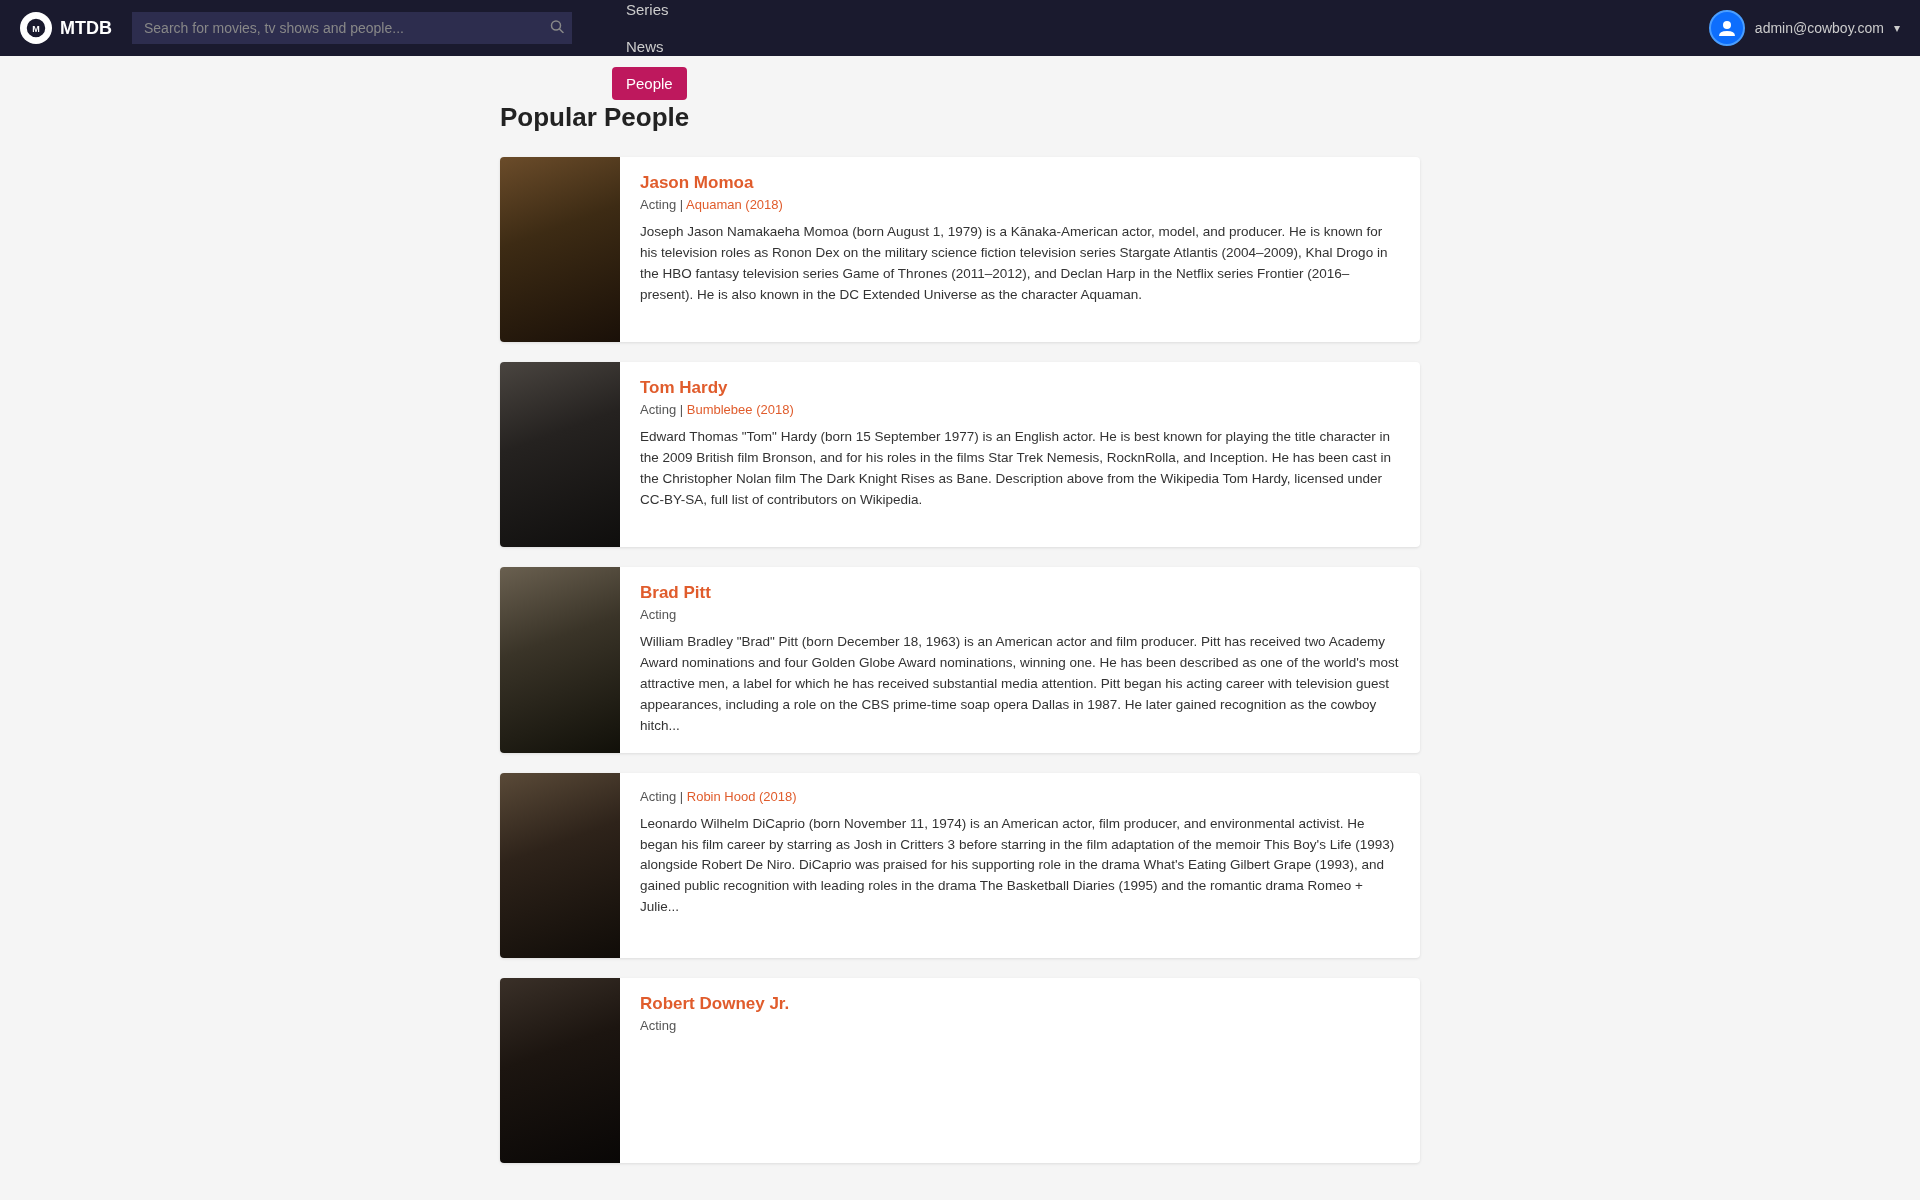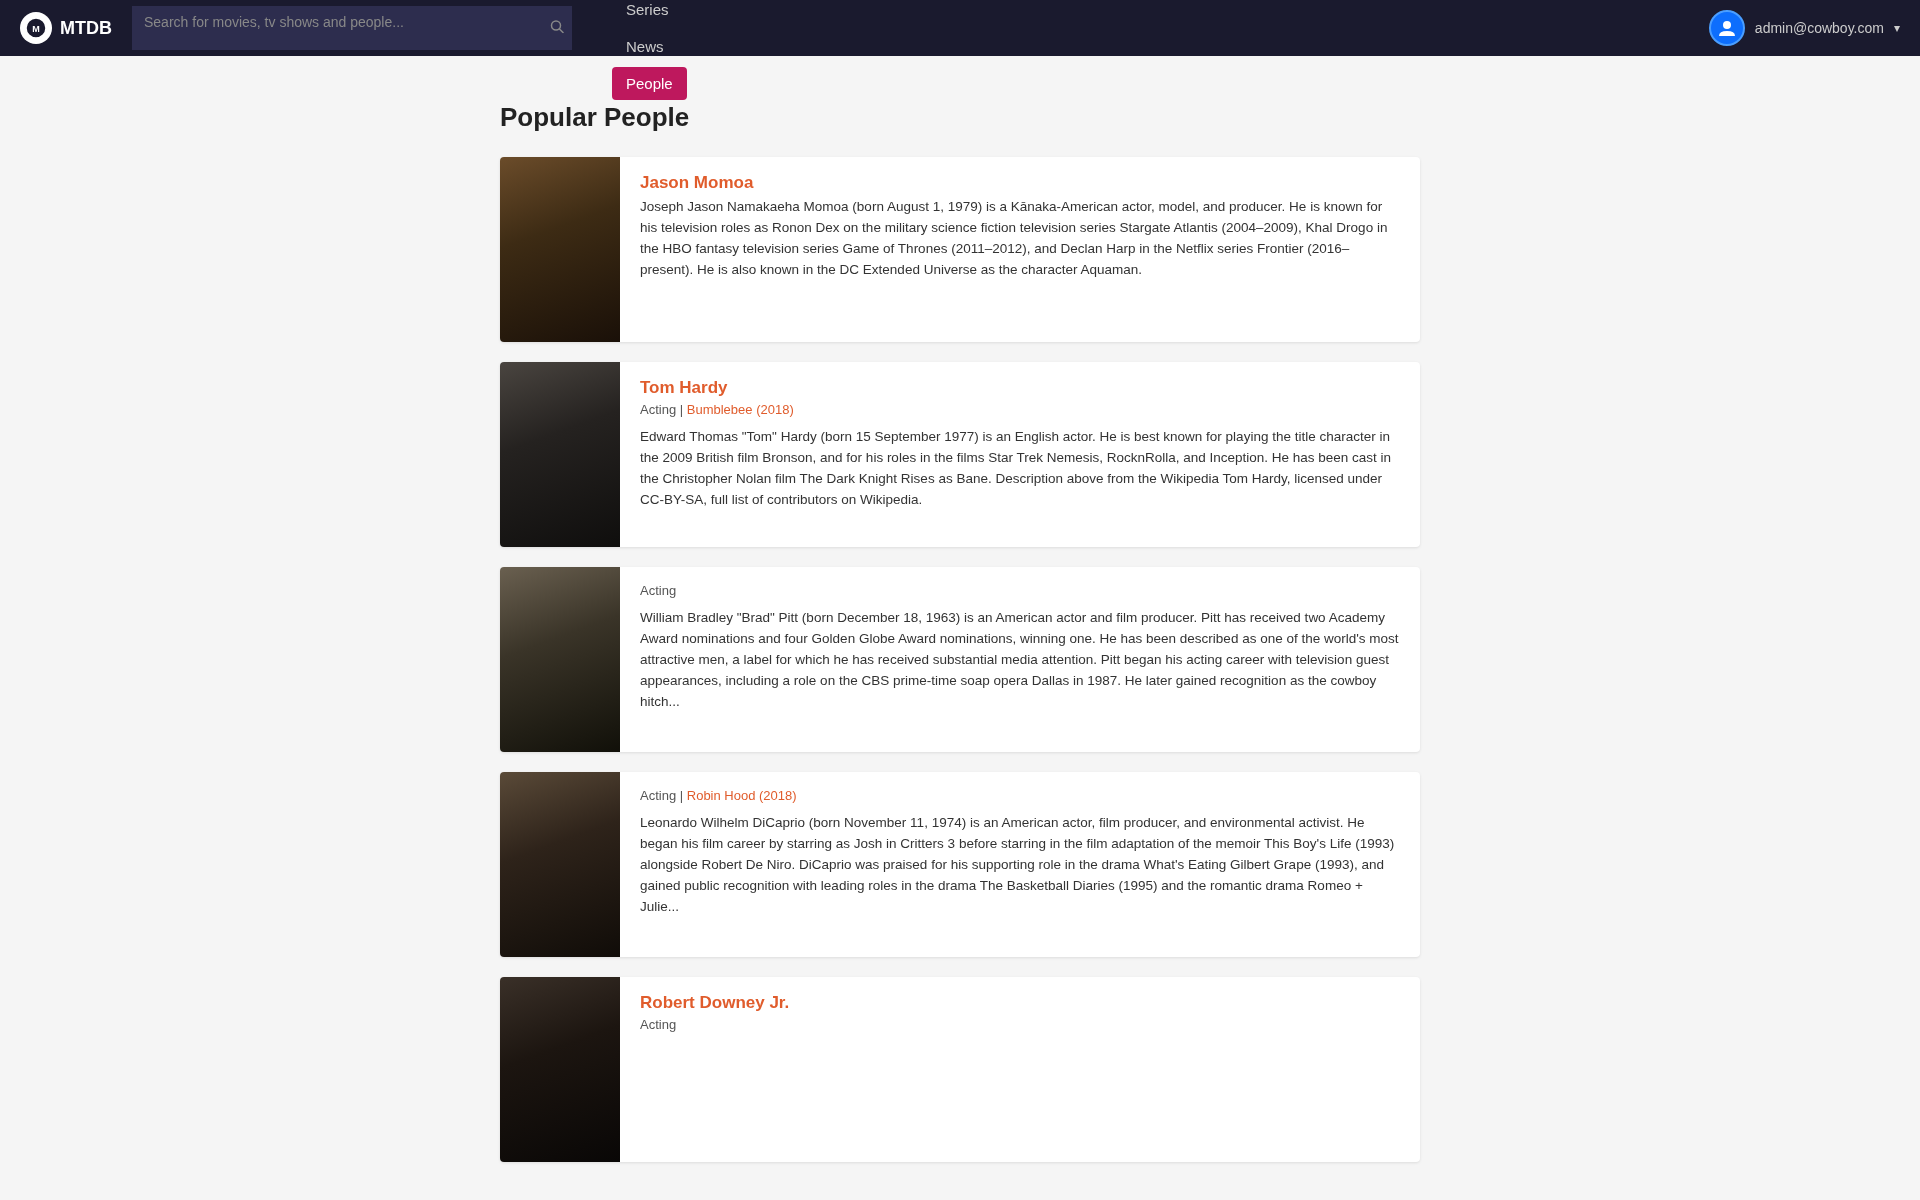--- a/index.html
+++ b/index.html
@@ -38,21 +38,21 @@
       color: #1a1a2e;
       font-size: 13px;
     }
     .search-container {
       flex: 1;
       max-width: 440px;
       position: relative;
     }
     .search-input {
       width: 100%;
-      padding: 8px 36px 20px 12px;
+      padding: 8px 36px 8px 12px;
       border-radius: 0;
       border: none;
       background: #2d2d4e;
       color: #ccc;
       font-size: 14px;
       outline: none;
     }
     .search-input::placeholder { color: #888; }
     .search-icon-btn {
       position: absolute;
@@ -245,36 +245,40 @@
 </nav>
 
 <div class="main-content">
   <h1 class="page-title">Popular People</h1>
 
   <div id="people-list">
       <div class="person-card">
     <div class="photo-face photo-jason-bg"></div>
     <div class="person-info">
       <a class="person-name">Jason Momoa</a>
+      <div class="person-meta"><span>Acting</span>
+       <span> | </span>
+       <a class="known-for">Aquaman (2018)</a></div>
       <div class="person-bio">Joseph Jason Namakaeha Momoa (born August 1, 1979) is a Kānaka-American actor, model, and producer. He is known for his television roles as Ronon Dex on the military science fiction television series Stargate Atlantis (2004–2009), Khal Drogo in the HBO fantasy television series Game of Thrones (2011–2012), and Declan Harp in the Netflix series Frontier (2016–present). He is also known in the DC Extended Universe as the character Aquaman.</div>
     </div>
   </div>
       <div class="person-card">
     <div class="photo-face photo-tom-bg"></div>
     <div class="person-info">
       <a class="person-name">Tom Hardy</a>
       <div class="person-meta"><span>Acting</span>
        <span> | </span>
        <a class="known-for">Bumblebee (2018)</a></div>
       <div class="person-bio">Edward Thomas "Tom" Hardy (born 15 September 1977) is an English actor. He is best known for playing the title character in the 2009 British film Bronson, and for his roles in the films Star Trek Nemesis, RocknRolla, and Inception. He has been cast in the Christopher Nolan film The Dark Knight Rises as Bane. Description above from the Wikipedia Tom Hardy, licensed under CC-BY-SA, full list of contributors on Wikipedia.</div>
     </div>
   </div>
       <div class="person-card">
     <div class="photo-face photo-brad-bg"></div>
     <div class="person-info">
+      <a class="person-name">Brad Pitt</a>
       <div class="person-meta"><span>Acting</span></div>
       <div class="person-bio">William Bradley "Brad" Pitt (born December 18, 1963) is an American actor and film producer. Pitt has received two Academy Award nominations and four Golden Globe Award nominations, winning one. He has been described as one of the world's most attractive men, a label for which he has received substantial media attention. Pitt began his acting career with television guest appearances, including a role on the CBS prime-time soap opera Dallas in 1987. He later gained recognition as the cowboy hitch...</div>
     </div>
   </div>
       <div class="person-card">
     <div class="photo-face photo-leo-bg"></div>
     <div class="person-info">
       <div class="person-meta"><span>Acting</span>
        <span> | </span>
        <a class="known-for">Robin Hood (2018)</a></div>

